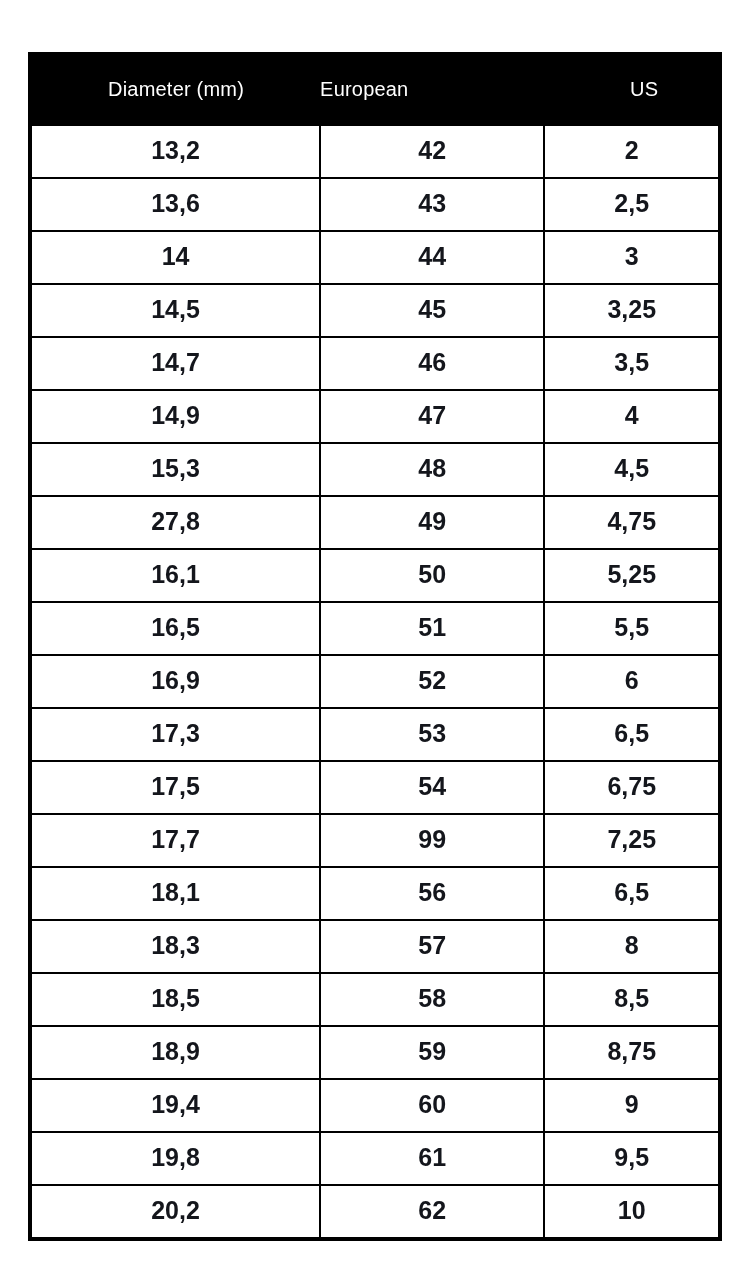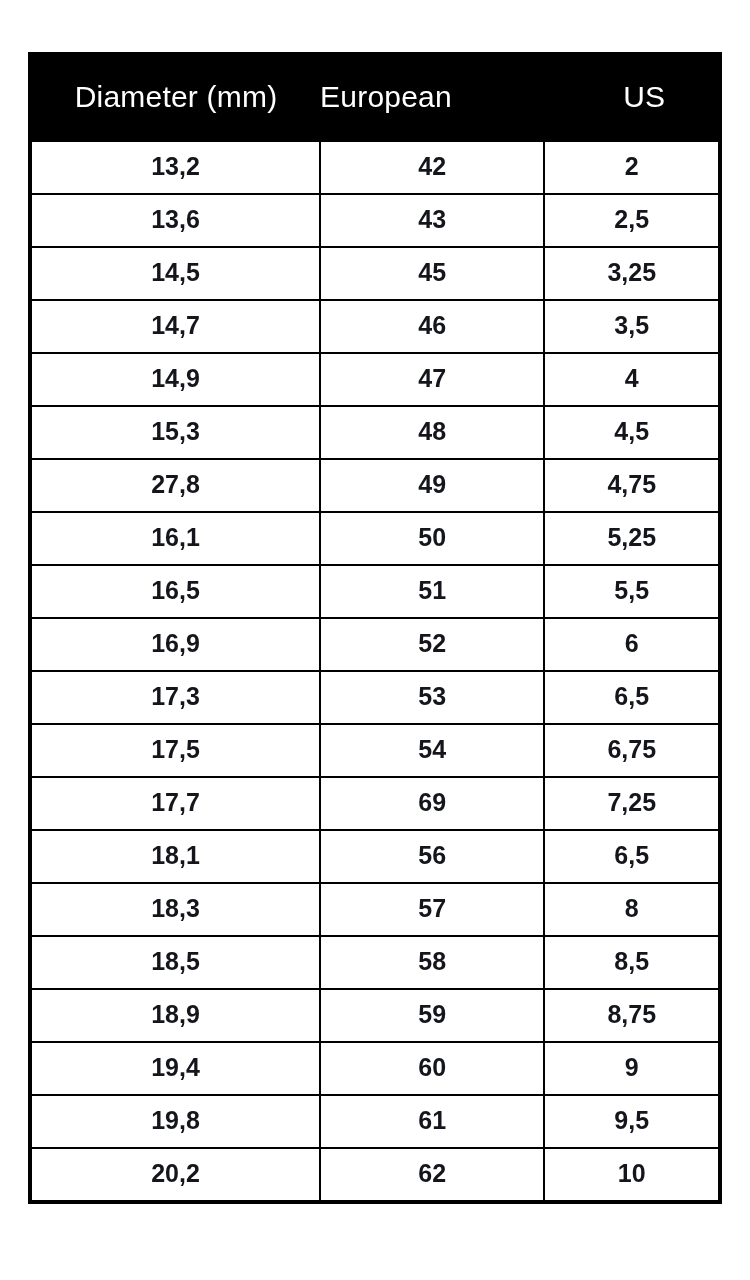--- a/index.html
+++ b/index.html
@@ -47,23 +47,23 @@
   col.c-us  { width: 25.3%; }
 
   
   thead tr.head-row {
     background: #000000;
   }
   thead th {
     background: #000000;
     color: #ffffff;
     font-weight: 400;
-    font-size: 30px;
+    font-size: 20px;
     letter-spacing: 0.2px;
-    height: 90px;
+    height: 74px;
     padding: 0;
     border: 0;
     vertical-align: middle;
     white-space: nowrap;
   }
   th.h-dia { text-align: center; }
   th.h-eur { text-align: left; padding-right: 34px; }
   th.h-us  { text-align: center; padding-left: 26px; }
 
   
@@ -116,20 +116,25 @@
             <td class="cell-dia">13,2</td>
             <td class="cell-eur">42</td>
             <td class="cell-us">2</td>
           </tr>
           <tr>
             <td class="cell-dia">13,6</td>
             <td class="cell-eur">43</td>
             <td class="cell-us">2,5</td>
           </tr>
           <tr>
+            <td class="cell-dia">14</td>
+            <td class="cell-eur">44</td>
+            <td class="cell-us">3</td>
+          </tr>
+          <tr>
             <td class="cell-dia">14,5</td>
             <td class="cell-eur">45</td>
             <td class="cell-us">3,25</td>
           </tr>
           <tr>
             <td class="cell-dia">14,7</td>
             <td class="cell-eur">46</td>
             <td class="cell-us">3,5</td>
           </tr>
           <tr>
@@ -167,21 +172,21 @@
             <td class="cell-eur">53</td>
             <td class="cell-us">6,5</td>
           </tr>
           <tr>
             <td class="cell-dia">17,5</td>
             <td class="cell-eur">54</td>
             <td class="cell-us">6,75</td>
           </tr>
           <tr>
             <td class="cell-dia">17,7</td>
-            <td class="cell-eur">69</td>
+            <td class="cell-eur">99</td>
             <td class="cell-us">7,25</td>
           </tr>
           <tr>
             <td class="cell-dia">18,1</td>
             <td class="cell-eur">56</td>
             <td class="cell-us">6,5</td>
           </tr>
           <tr>
             <td class="cell-dia">18,3</td>
             <td class="cell-eur">57</td>

